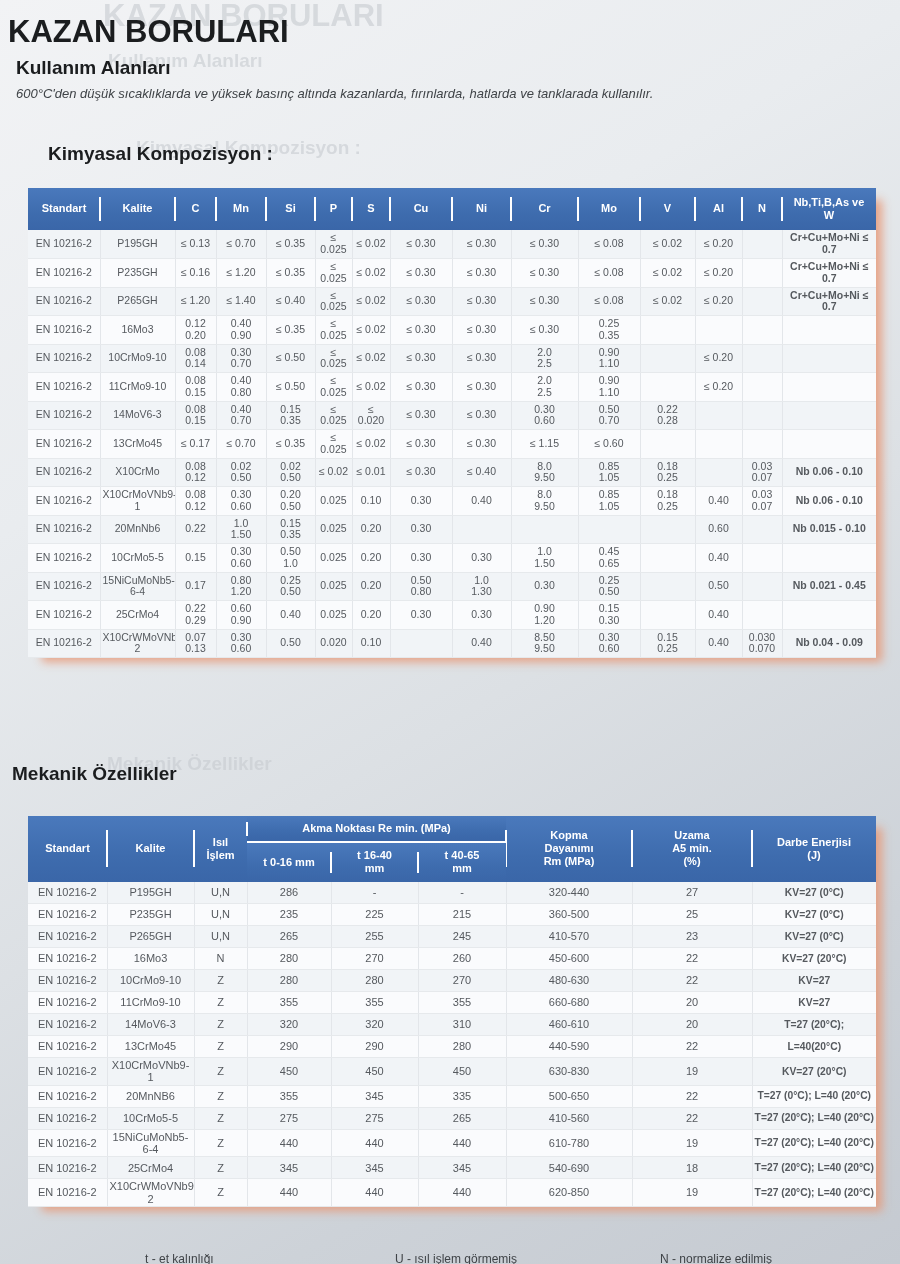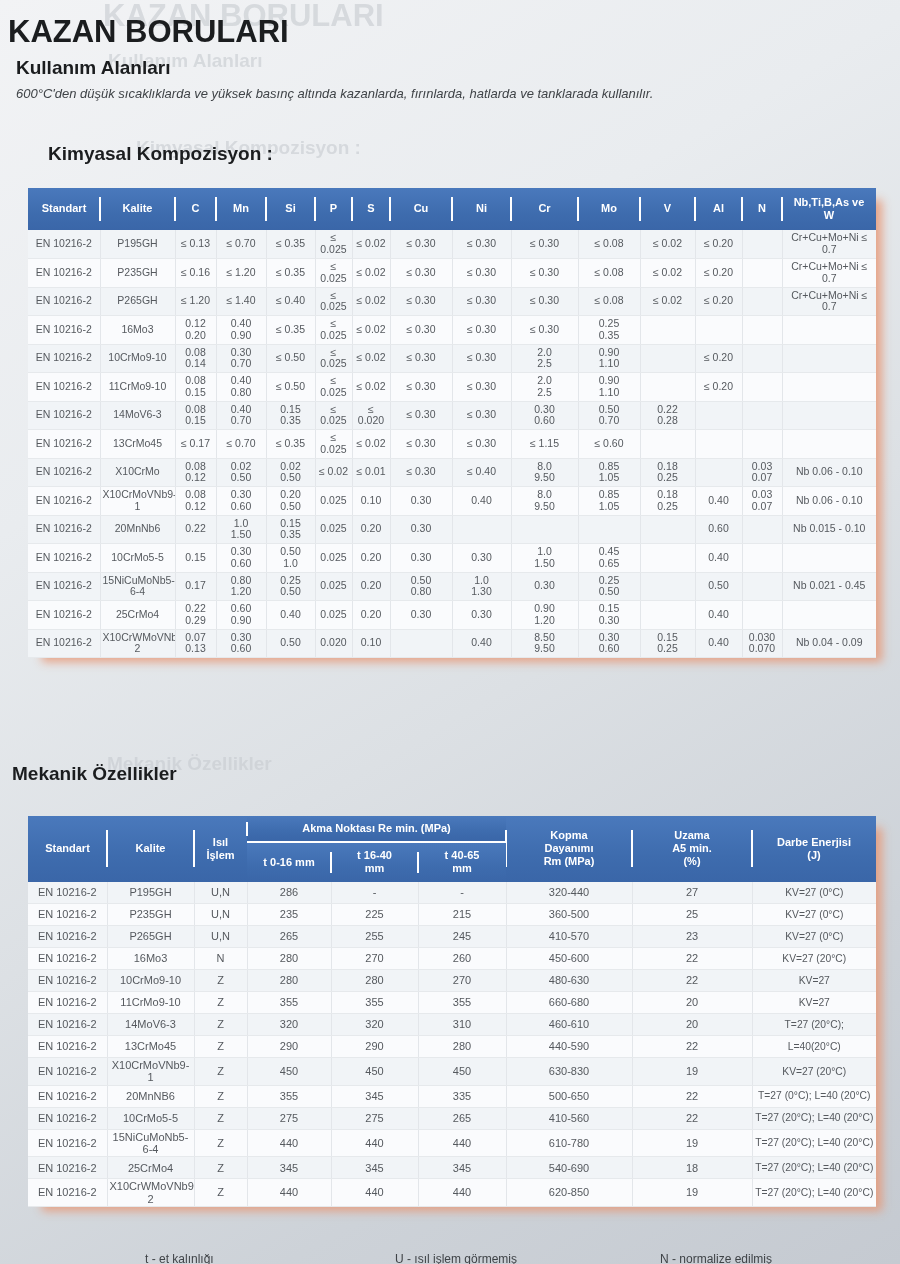--- a/index.html
+++ b/index.html
@@ -43,21 +43,21 @@
     content:""; position:absolute; left:-1px; top:22%; height:56%; width:2px; background:#fff;
   }
   #mechanical-table thead tr:first-child th { height:22px; }
   #mechanical-table thead tr:last-child th { height:28px; }
   #mechanical-table th.group { border-bottom:2px solid #fff; }
   tbody td {
     font-size:10.5px; color:#55595e; text-align:center; vertical-align:middle;
     border-right:1px solid #e3e6ea; border-bottom:1px solid #e6e9ec;
     white-space:pre-line; line-height:1.12; padding:1px 2px; overflow:hidden;
   }
-  tbody td:last-child { border-right:none; }
+  tbody td:last-child { border-right:none;font-weight:bold; }
   #chemical-table tbody td { height:28.5px; }
   #mechanical-table tbody td { height:22px; font-size:11px; }
   #mechanical-table tbody td:last-child { font-size:10.3px; }
   tbody tr:nth-child(odd) { background:#f1f4f7; }
   tbody tr:nth-child(even) { background:#fafbfd; }
 
   #footer-legend { position:absolute; top:1240px; left:0; width:900px; font-size:12px; color:#3f4347; }
   #footer-legend span { position:absolute; top:12px; }
   #footer-legend span:nth-child(1){ left:145px; }
   #footer-legend span:nth-child(2){ left:395px; }

